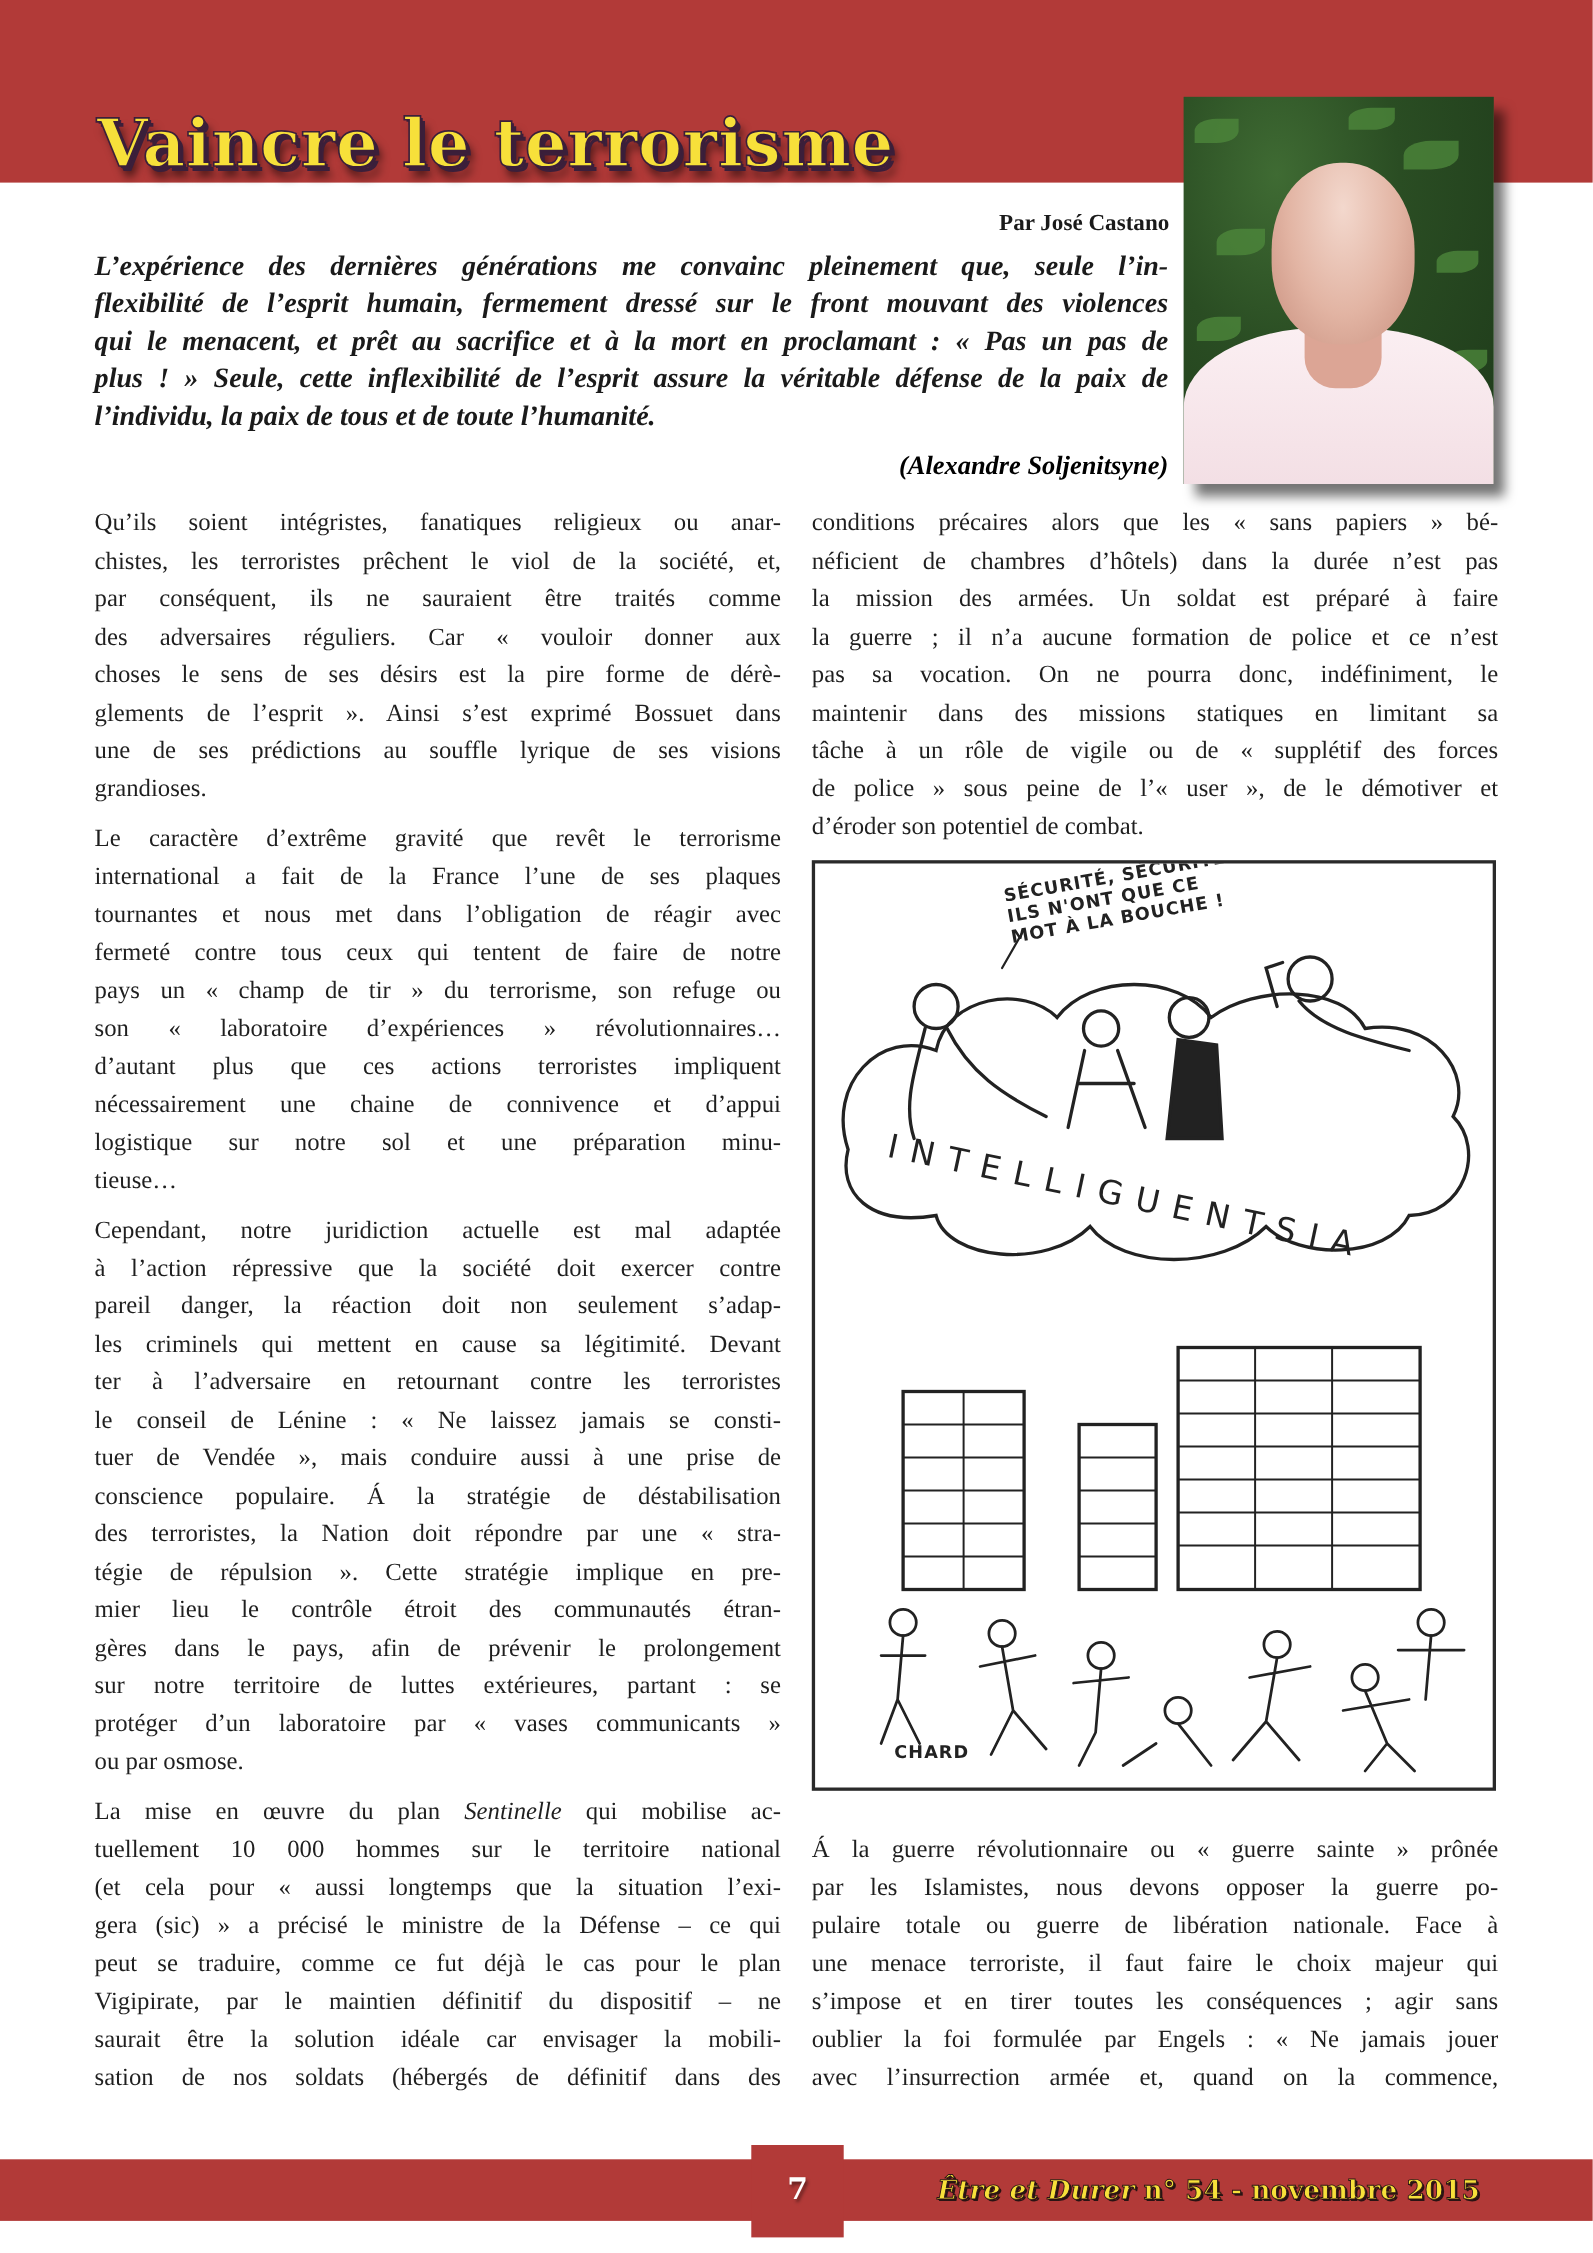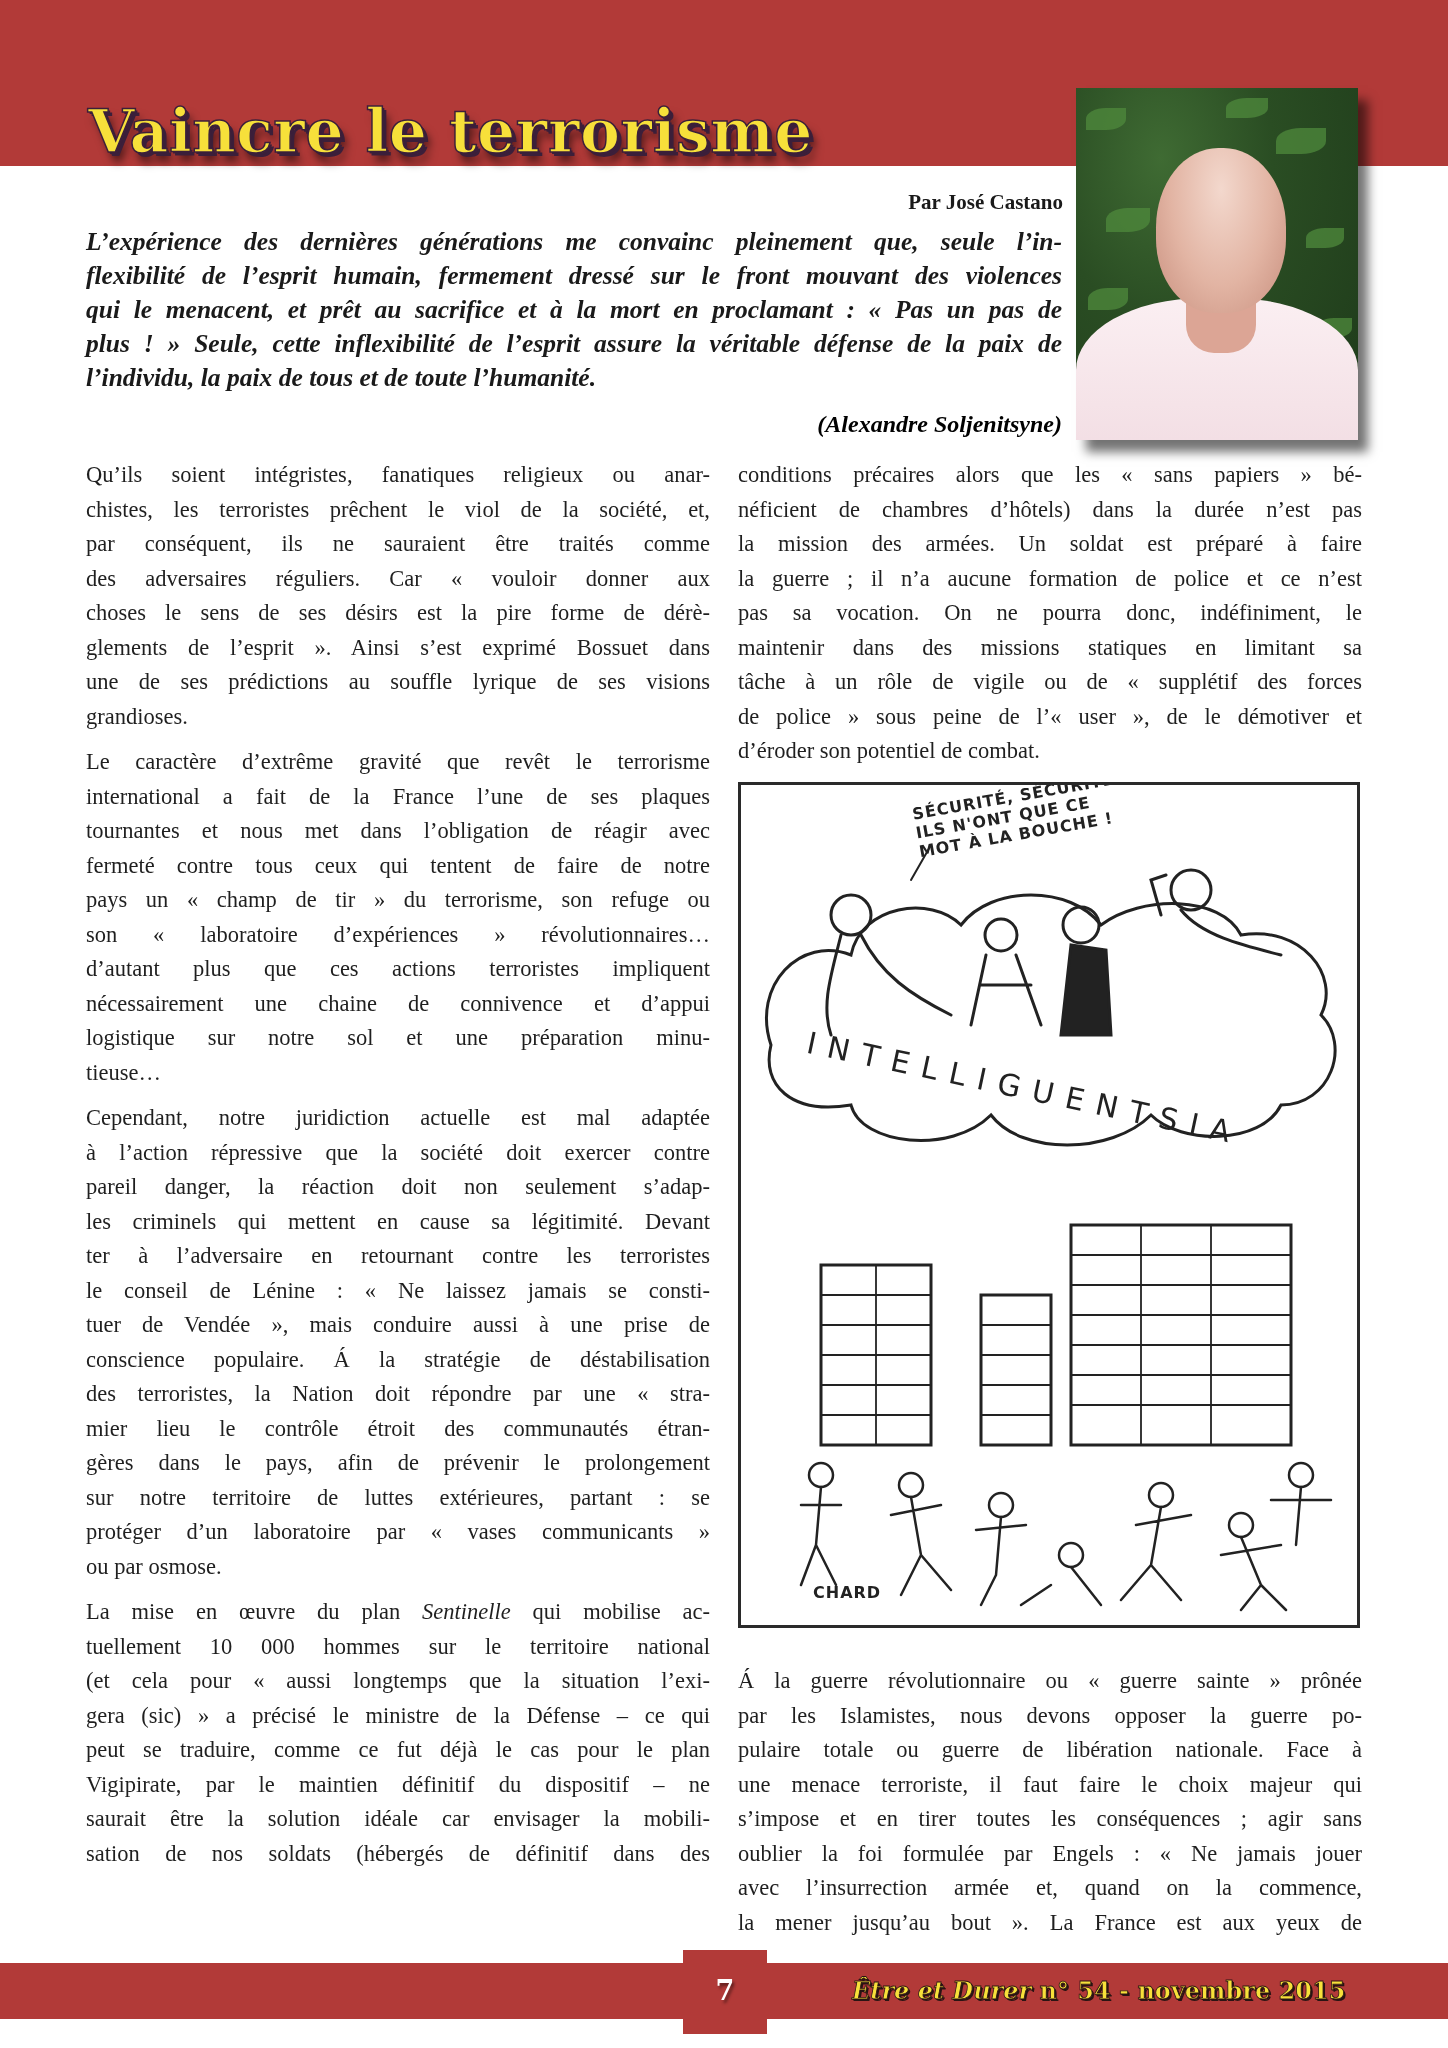--- a/index.html
+++ b/index.html
@@ -102,20 +102,21 @@
   <div class="para">
     <span class="ln">Cependant, notre juridiction actuelle est mal adaptée</span>
     <span class="ln">à l’action répressive que la société doit exercer contre</span>
     <span class="ln">pareil danger, la réaction doit non seulement s’adap-</span>
     <span class="ln">les criminels qui mettent en cause sa légitimité. Devant</span>
     <span class="ln">ter à l’adversaire en retournant contre les terroristes</span>
     <span class="ln">le conseil de Lénine : « Ne laissez jamais se consti-</span>
     <span class="ln">tuer de Vendée », mais conduire aussi à une prise de</span>
     <span class="ln">conscience populaire. Á la stratégie de déstabilisation</span>
     <span class="ln">des terroristes, la Nation doit répondre par une « stra-</span>
+    <span class="ln">tégie de répulsion ». Cette stratégie implique en pre-</span>
     <span class="ln">mier lieu le contrôle étroit des communautés étran-</span>
     <span class="ln">gères dans le pays, afin de prévenir le prolongement</span>
     <span class="ln">sur notre territoire de luttes extérieures, partant : se</span>
     <span class="ln">protéger d’un laboratoire par « vases communicants »</span>
     <span class="ln last">ou par osmose.</span>
   </div>
   <div class="para">
     <span class="ln"><span>La mise en œuvre du plan </span><em class="it">Sentinelle</em><span> qui mobilise ac-</span></span>
     <span class="ln">tuellement 10 000 hommes sur le territoire national</span>
     <span class="ln">(et cela pour « aussi longtemps que la situation l’exi-</span>
@@ -207,19 +208,18 @@
 </div>
 
 <div class="col col-right-bottom">
   <span class="ln">Á la guerre révolutionnaire ou « guerre sainte » prônée</span>
   <span class="ln">par les Islamistes, nous devons opposer la guerre po-</span>
   <span class="ln">pulaire totale ou guerre de libération nationale. Face à</span>
   <span class="ln">une menace terroriste, il faut faire le choix majeur qui</span>
   <span class="ln">s’impose et en tirer toutes les conséquences ; agir sans</span>
   <span class="ln">oublier la foi formulée par Engels : « Ne jamais jouer</span>
   <span class="ln">avec l’insurrection armée et, quand on la commence,</span>
-  <span class="ln">la mener jusqu’au bout ». La France est aux yeux de</span>
 </div>
 
 <div class="bottom-band"></div>
 <div class="page-tab"></div>
 <div class="page-num">7</div>
 <div class="footer-title"><span class="mag">Être et Durer</span><span> n° 54 - novembre 2015</span></div>
 
 </body></html>

